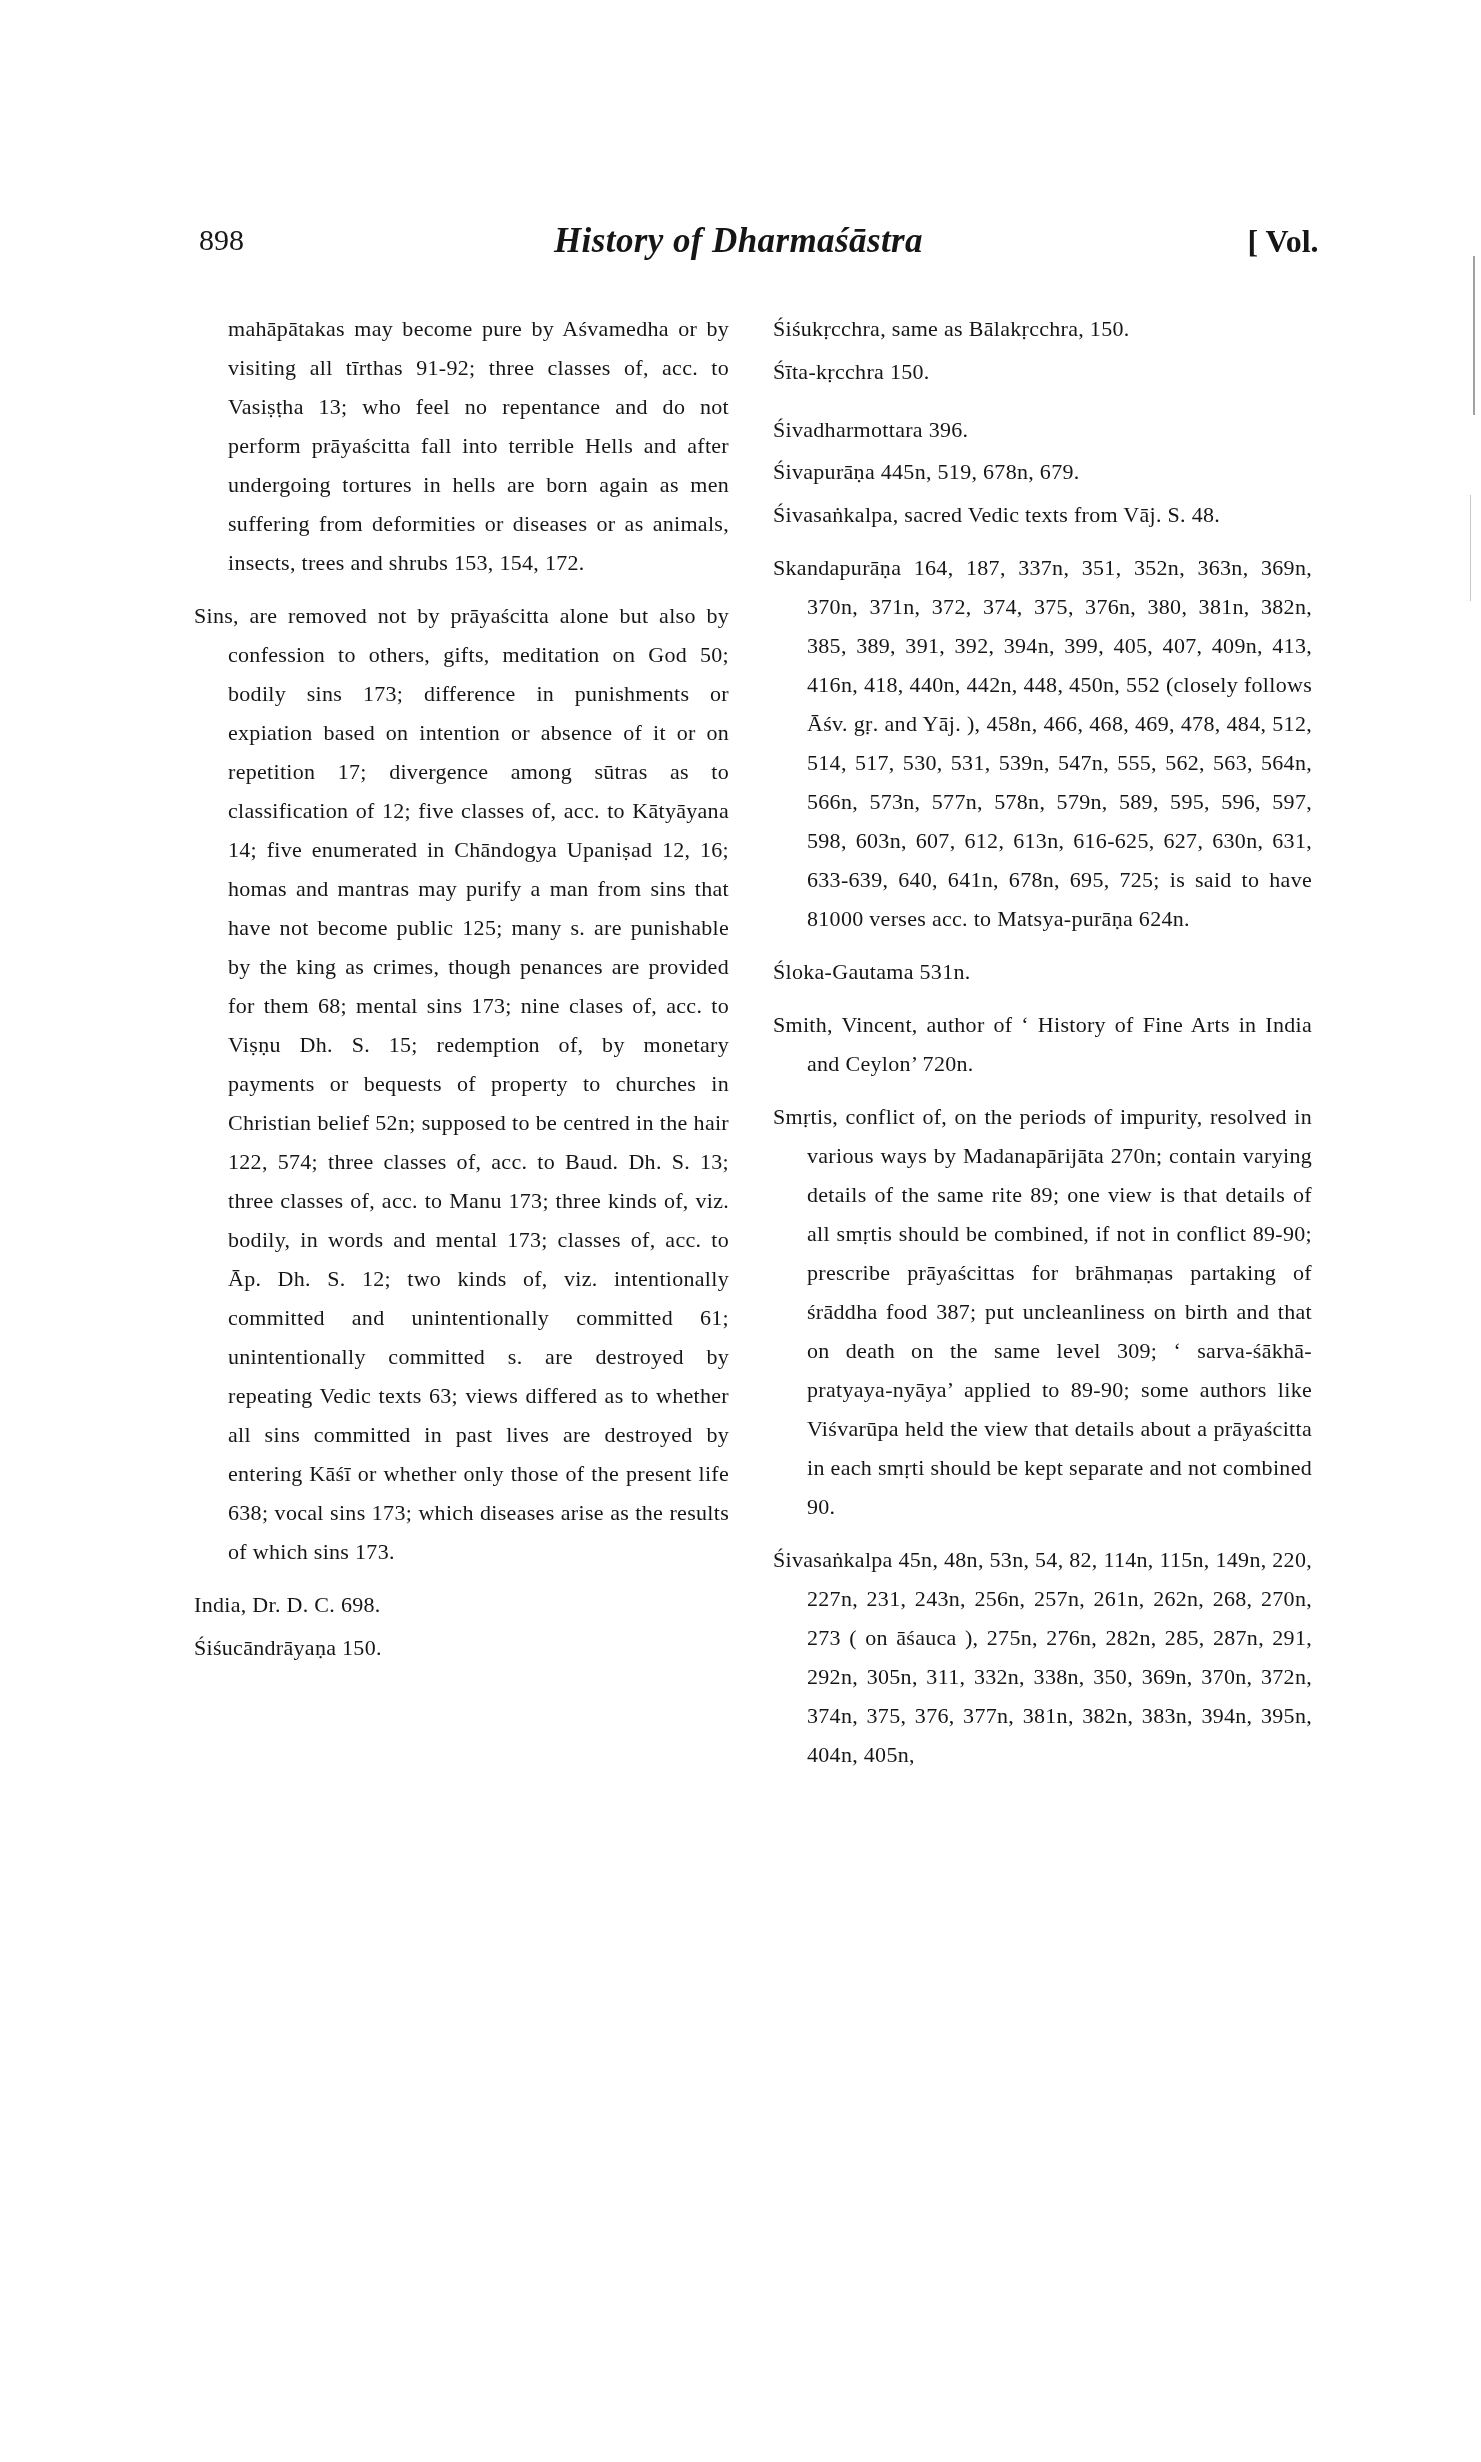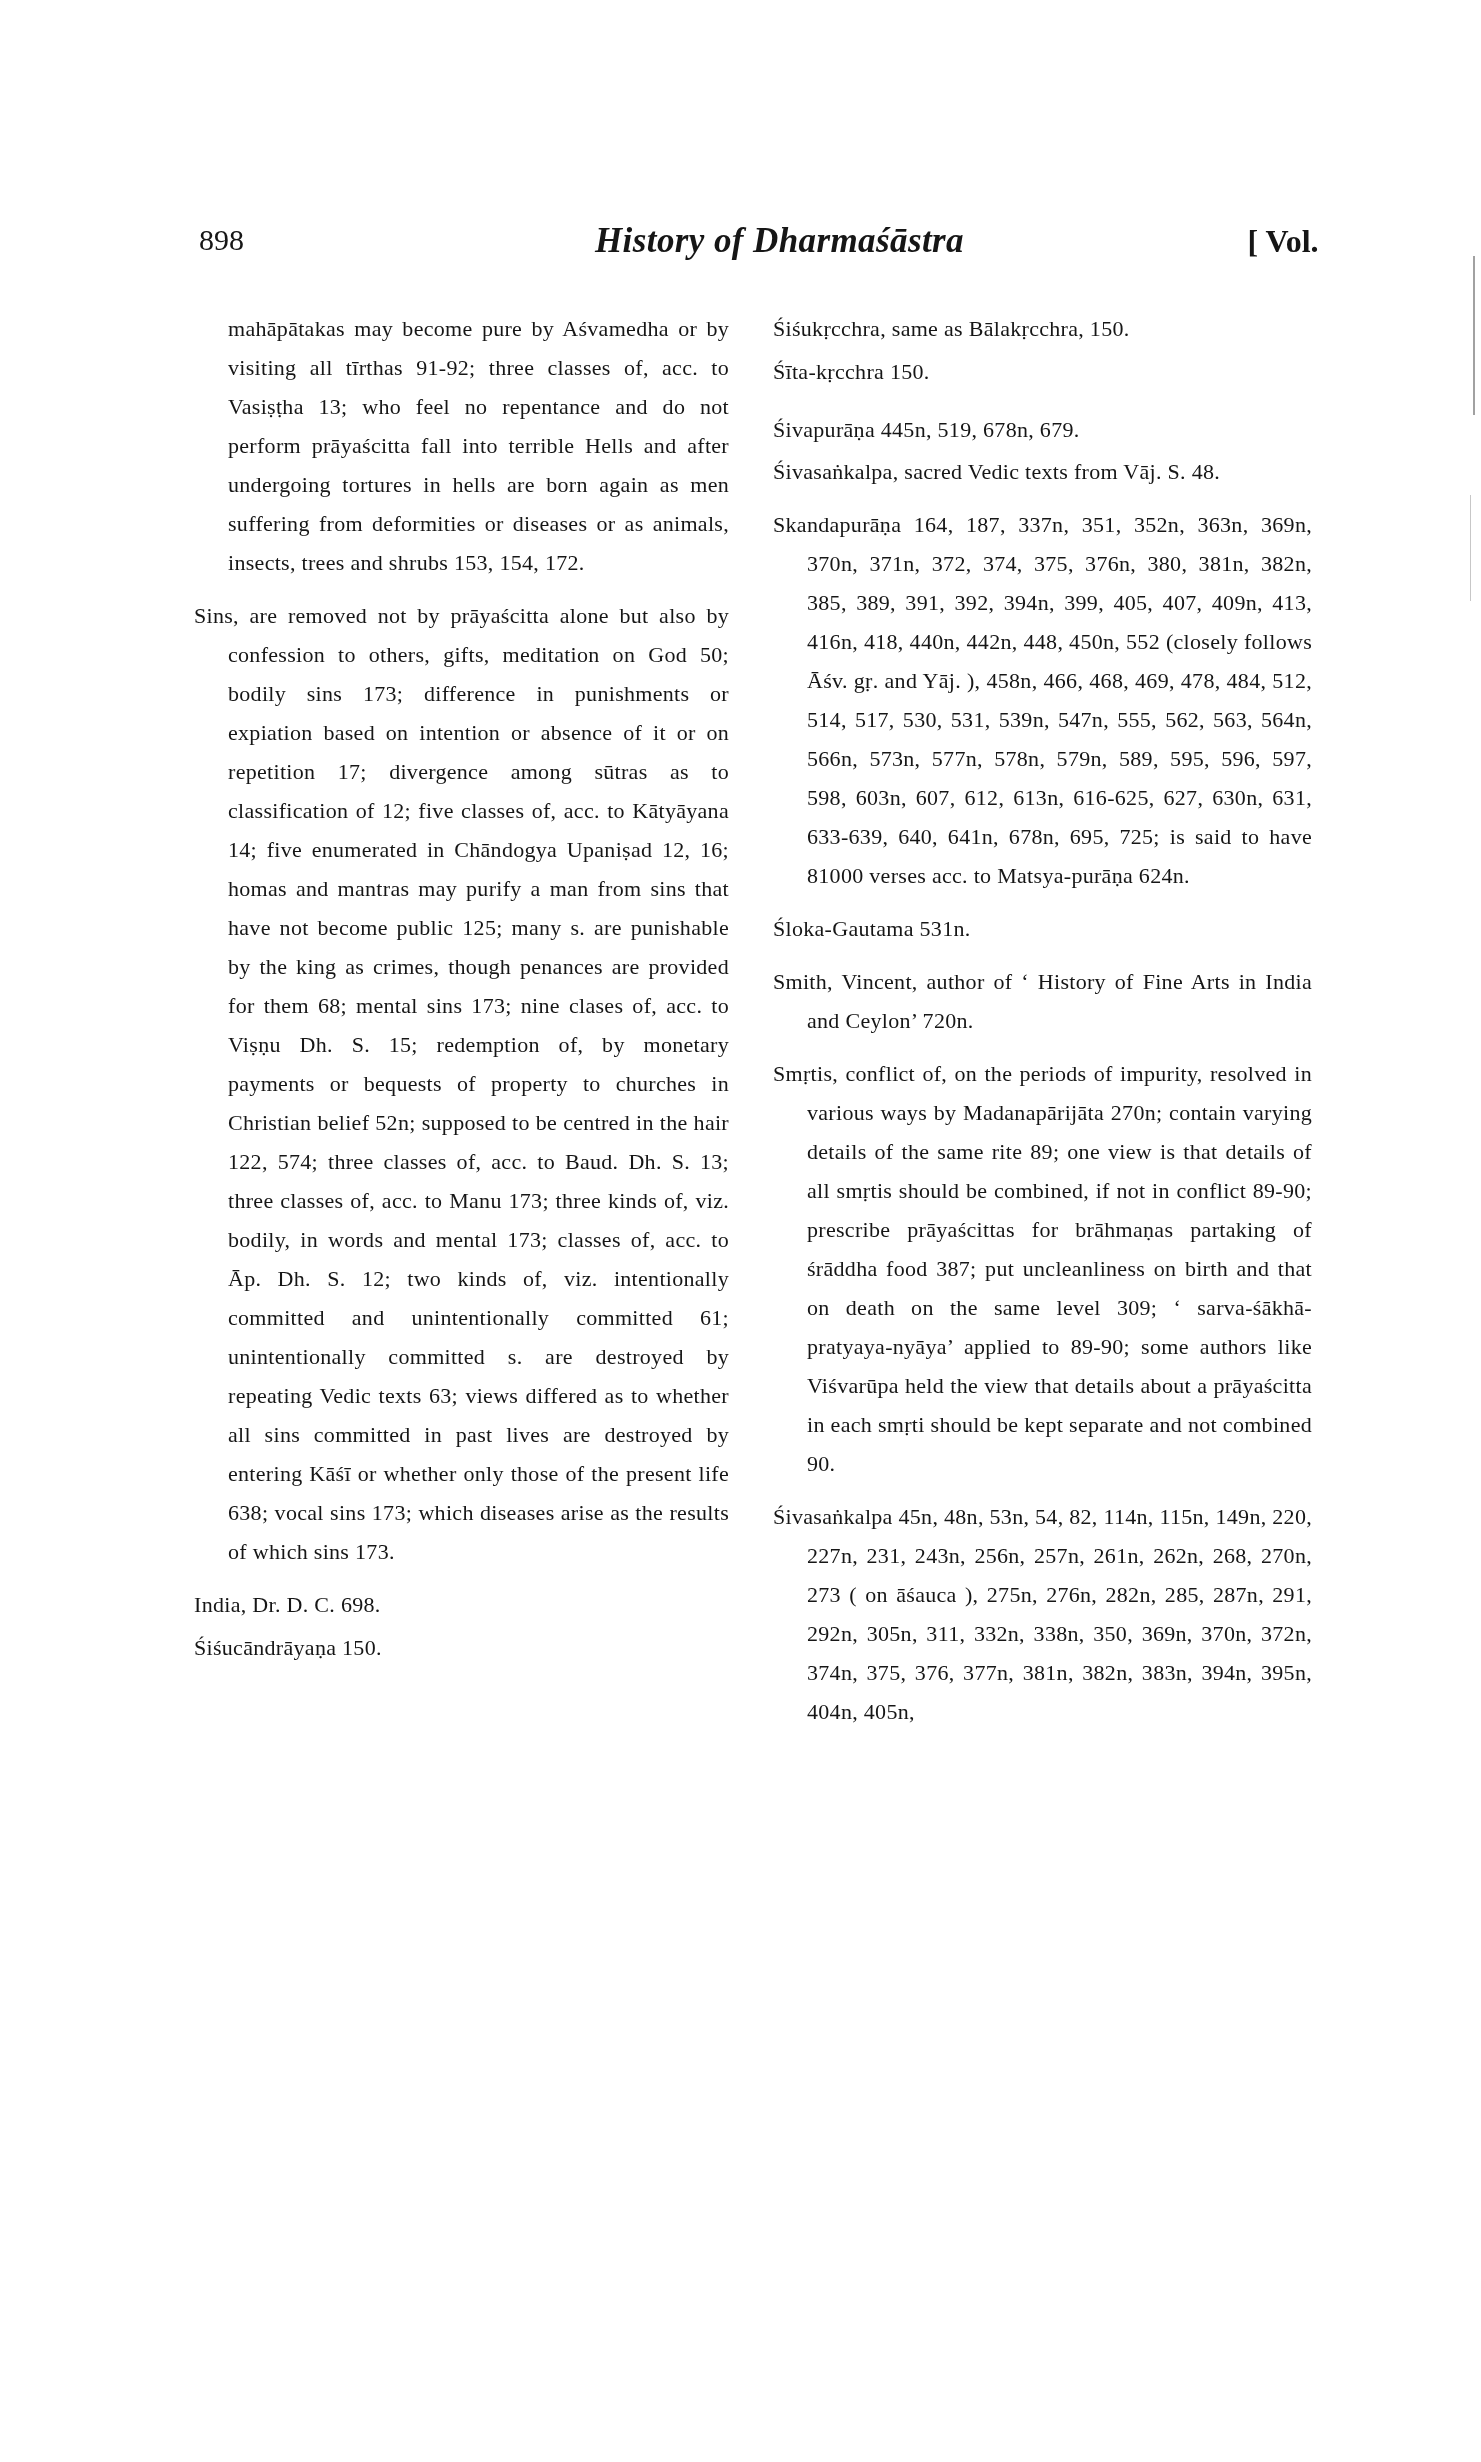--- a/index.html
+++ b/index.html
@@ -2,21 +2,21 @@
 <html style="font-size:14px"><head>
 <meta charset="utf-8">
 <style>
   html, body { margin: 0; padding: 0; background: #ffffff; }
   body {
     width: 1482px; height: 2462px; position: relative; overflow: hidden;
     font-family: "Liberation Serif", "DejaVu Serif", serif; color: #161616;
   }
   .header { position: absolute; top: 223px; left: 199px; width: 1109px; height: 53px; }
   .page-number { position: absolute; left: 0; top: 0; font-size: 30px; }
-  .running-title { position: absolute; left: 355px; top: -1.8px; font-size: 35px; font-style: italic; font-weight: bold; letter-spacing: 0.4px; margin-left: 41px; }
+  .running-title { position: absolute; left: 355px; top: -1.8px; font-size: 35px; font-style: italic; font-weight: bold; letter-spacing: 0.4px; }
   .vol-mark { position: absolute; right: -10.6px; top: 0; font-size: 32px; font-weight: bold; }
 
   .column { position: absolute; top: 309px; }
   .col-left { left: 194px; width: 535px; }
   .col-right { left: 773px; width: 539px; }
 
   .entry {
     font-size: 22px; line-height: 39px; text-align: justify;
     padding-left: 34px; text-indent: -34px; margin: 0 0 14px 0;
     letter-spacing: 0.3px;
@@ -51,20 +51,23 @@
 </div>
 
 <div class="column col-right">
   <p class="entry" style="margin-bottom:3.5px">
     <span class="headword">Śiśukṛcchra,</span><span> same as Bālakṛcchra, 150.</span>
   </p>
   <p class="entry" style="margin-bottom:19px">
     <span class="headword">Śīta-kṛcchra</span><span> 150.</span>
   </p>
   <p class="entry" style="margin-bottom:3.5px">
+    <span class="headword">Śivadharmottara</span><span> 396.</span>
+  </p>
+  <p class="entry" style="margin-bottom:3.5px">
     <span class="headword">Śivapurāṇa</span><span> 445n, 519, 678n, 679.</span>
   </p>
   <p class="entry">
     <span class="headword">Śivasaṅkalpa,</span><span> sacred Vedic texts from Vāj. S. 48.</span>
   </p>
   <p class="entry">
     <span class="headword">Skandapurāṇa</span><span> 164, 187, 337n, 351, 352n, 363n, 369n, 370n, 371n, 372, 374, 375, 376n, 380, 381n, 382n, 385, 389, 391, 392, 394n, 399, 405, 407, 409n, 413, 416n, 418, 440n, 442n, 448, 450n, 552 (closely follows Āśv. gṛ. and Yāj. ), 458n, 466, 468, 469, 478, 484, 512, 514, 517, 530, 531, 539n, 547n, 555, 562, 563, 564n, 566n, 573n, 577n, 578n, 579n, 589, 595, 596, 597, 598, 603n, 607, 612, 613n, 616-625, 627, 630n, 631, 633-639, 640, 641n, 678n, 695, 725; is said to have 81000 verses acc. to Matsya-purāṇa 624n.</span>
   </p>
   <p class="entry">
     <span class="headword">Śloka-Gautama</span><span> 531n.</span>

